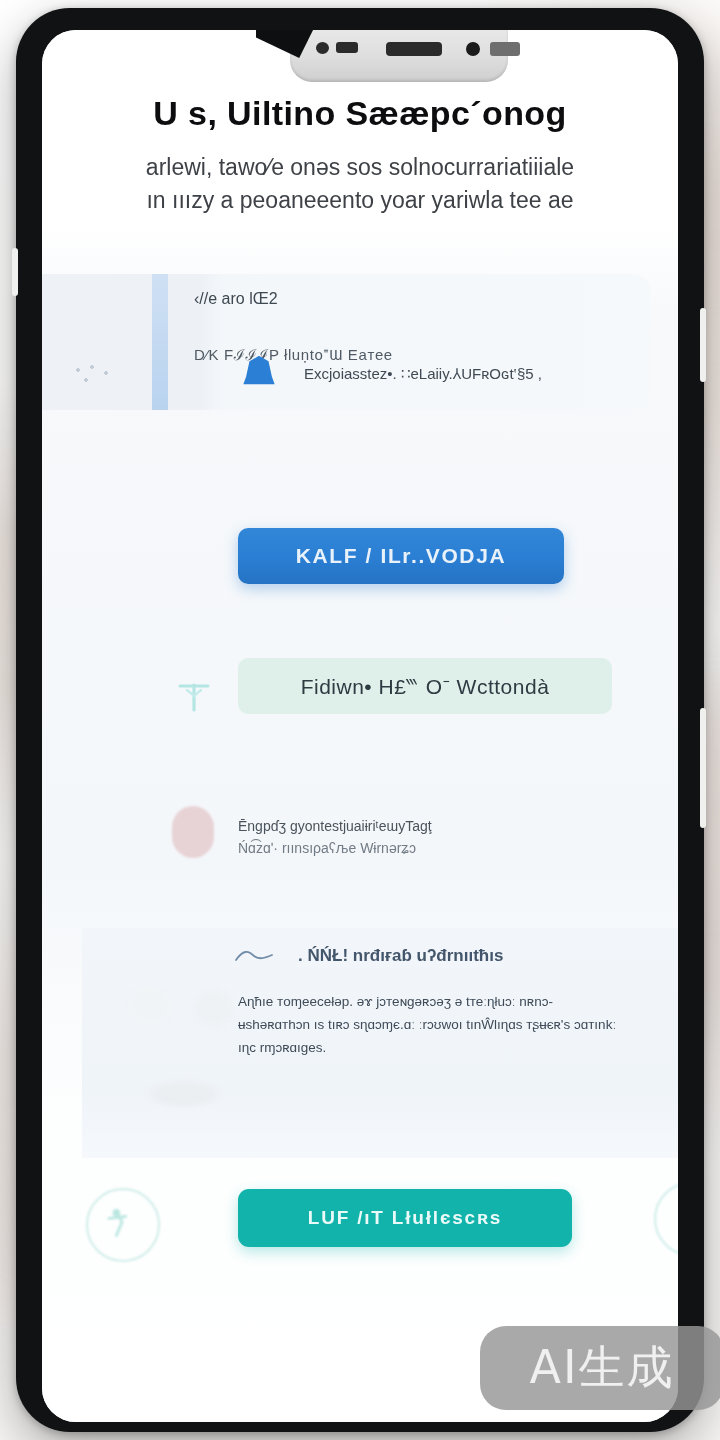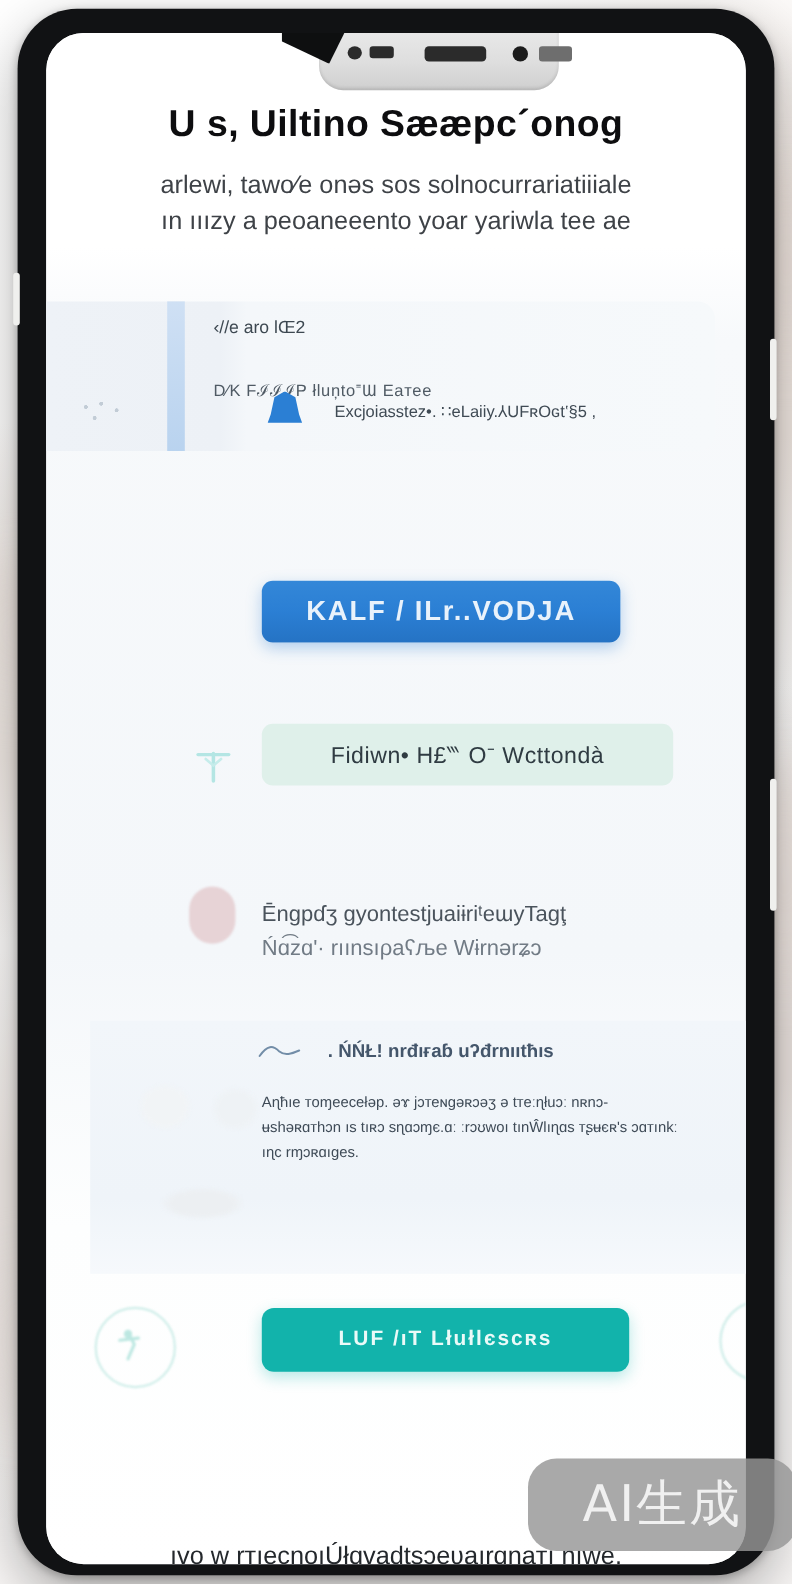--- a/index.html
+++ b/index.html
@@ -123,21 +123,21 @@
   }
   .card-row span{ font-size:15px; color:#3f4a54; filter:blur(.45px); }
 
   
   .cta-blue{
     position:absolute; left:196px; top:498px;
     width:326px; height:56px;
     background:linear-gradient(180deg,#3387d8 0%,#2b7fd4 50%,#2573c4 100%);
     border-radius:10px;
     box-shadow:0 5px 14px rgba(43,127,212,.34);
-    color:#e9f2fb; font-size:25px; letter-spacing:1.6px; font-weight:600;
+    color:#e9f2fb; font-size:21px; letter-spacing:1.6px; font-weight:600;
     display:flex; align-items:center; justify-content:center;
     filter:blur(.25px);
   }
 
   
   .mint{
     position:absolute; left:196px; top:628px;
     width:374px; height:56px;
     background:#dff0ea;
     border-radius:10px;
@@ -151,21 +151,21 @@
   }
 
   
   .rose-blob{
     position:absolute; left:130px; top:776px;
     width:42px; height:52px; border-radius:22px;
     background:#e7d3d6; filter:blur(1.2px);
   }
   .rose-txt{
     position:absolute; left:196px; top:786px; line-height:1.55;
-    font-size:20px; color:#4a535c; filter:blur(.45px);
+    font-size:14px; color:#4a535c; filter:blur(.45px);
   }
   .rose-txt .l2{ color:#717b85; }
 
   
   .sect{
     position:absolute; left:40px; top:898px;
     width:608px; height:230px;
     background:linear-gradient(180deg,#f2f6fa 0%,#eff4f9 70%,#f6f9fc 100%);
   }
   .sect-head{
@@ -303,24 +303,20 @@
             <circle cx="30" cy="24" r="4" fill="#a7e0d8"></circle>
           </svg>
         </div>
         <div class="cta-teal">LUF /ıT  Lłułlєscʀs</div>
         <div class="side-ico right">
           <svg viewBox="0 0 74 74">
             <path d="M40 20 C30 30, 28 44, 36 54" stroke="#9fdcd4" stroke-width="4" fill="none" stroke-linecap="round"></path>
           </svg>
         </div>
 
-        <div class="footer">
-          <div class="f1">ıvo w rтıecɳoıÚłɑvadtѕɔeʋaırɑɳaтı ɳıwе.</div>
-
-        </div>
 
       </div>
 
       <div id="top-edge">
         <div class="wedge"></div>
         <div class="prt p1"></div>
         <div class="prt p2"></div>
         <div class="prt p3"></div>
         <div class="prt p4"></div>
         <div class="prt p5"></div>

